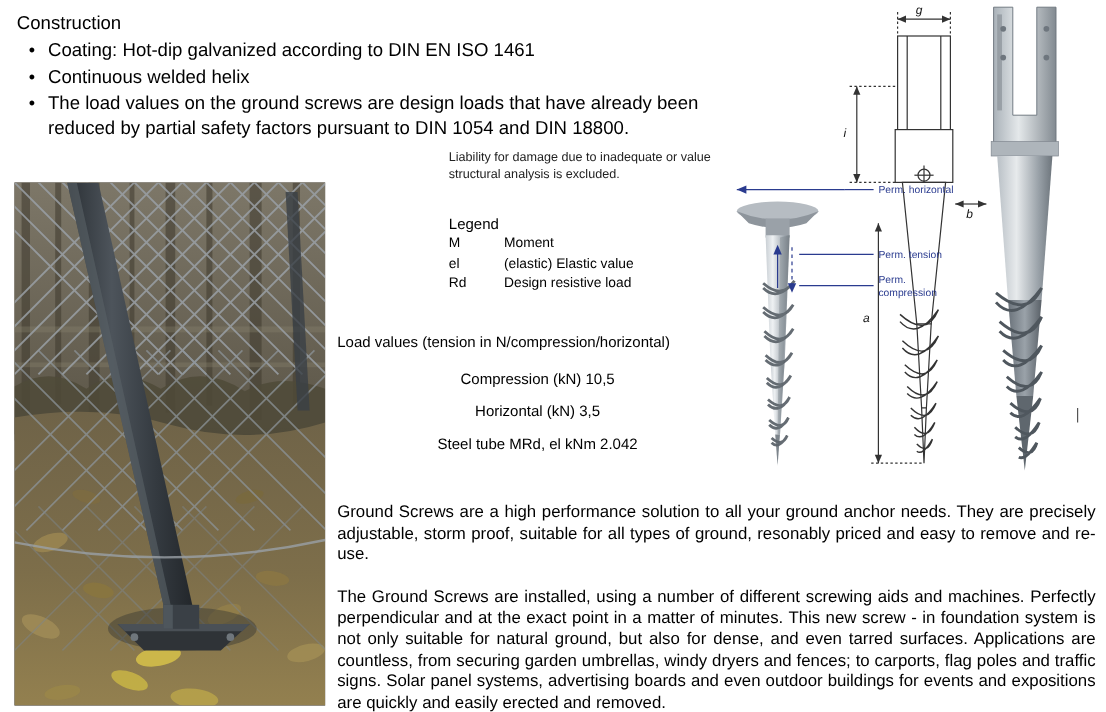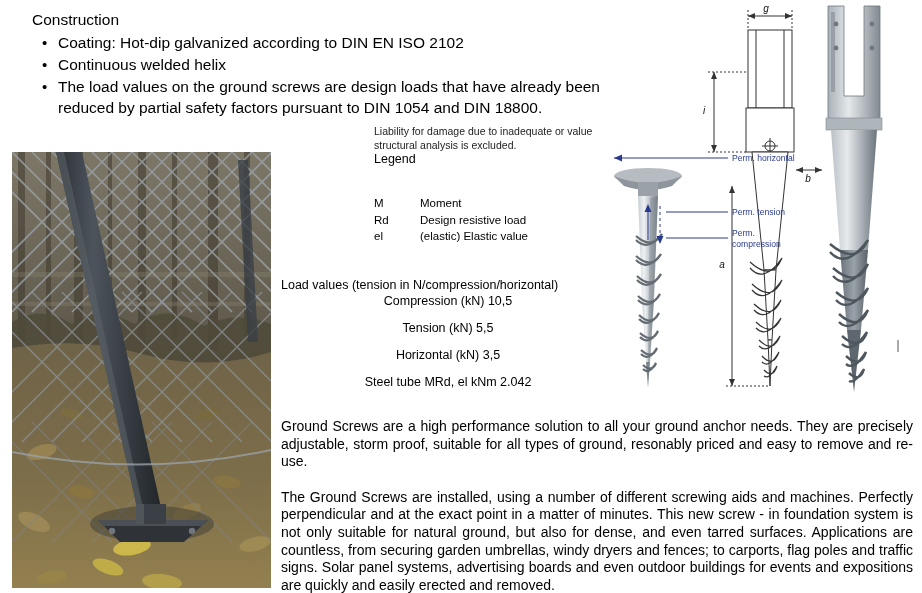--- a/index.html
+++ b/index.html
@@ -15,21 +15,20 @@
     font-family: "Liberation Sans", sans-serif;
     color: #000000;
   }
   .abs { position: absolute; }
 
   
   #construction-block {
     left: 14px;
     top: 10px;
     width: 600px;
-    margin-left: 18px;
   }
   #construction-title {
     font-size: 15.5px;
     line-height: 20px;
     margin-bottom: 2px;
   }
   .bullet-row {
     display: flex;
     align-items: flex-start;
     font-size: 15.5px;
@@ -65,41 +64,41 @@
     top: 124px;
     width: 256px;
     font-size: 10.5px;
     line-height: 14px;
     color: #222;
   }
 
   
   #legend-title {
     left: 374px;
-    top: 152px;
+    top: 180px;
     font-size: 12.5px;
   }
   #legend-table {
     left: 374px;
     top: 196px;
     font-size: 11.5px;
     line-height: 15.5px;
     border-collapse: collapse;
   }
   #legend-table td { padding: 0 0 1px 0; vertical-align: top; }
   #legend-table td.k { width: 46px; }
 
   
   #loadvalues {
     left: 281px;
     top: 278px;
     width: 320px;
     font-size: 12.5px;
   }
-  #loadvalues .lv-head { margin-bottom: 2px; }
+  #loadvalues .lv-head { margin-bottom: 17px; }
   #loadvalues .lv-row { margin: 0 0 13px 14px; text-align: center; }
 
   
   #bottom-text {
     left: 281px;
     top: 418px;
     width: 632px;
     font-size: 14px;
     line-height: 17.6px;
     text-align: justify;
@@ -129,21 +128,21 @@
   }
 </style>
 </head>
 <body>
 
 <div class="abs" id="construction-block">
   <div id="construction-title">Construction</div>
 
   <div class="bullet-row">
     <div class="bullet-dot">•</div>
-    <div class="bullet-text">Coating: Hot-dip galvanized according to DIN EN ISO 2102</div>
+    <div class="bullet-text">Coating: Hot-dip galvanized according to DIN EN ISO 1461</div>
   </div>
 
   <div class="bullet-row">
     <div class="bullet-dot">•</div>
     <div class="bullet-text">Continuous welded helix</div>
   </div>
 
   <div class="bullet-row">
     <div class="bullet-dot">•</div>
     <div class="bullet-text">The load values on the ground screws are design loads that have already been reduced by partial safety factors pursuant to DIN 1054 and DIN 18800.</div>
@@ -295,34 +294,33 @@
 <div class="abs" id="liability">Liability for damage due to inadequate or value structural analysis is excluded.</div>
 
 <div class="abs" id="legend-title">Legend</div>
 <table class="abs" id="legend-table">
   <tbody>
       <tr>
     <td class="k">M</td>
     <td>Moment</td>
   </tr>
   <tr>
+    <td class="k">el</td>
+    <td>(elastic) Elastic value</td>
+  </tr>
+  <tr>
     <td class="k">Rd</td>
     <td>Design resistive load</td>
   </tr>
-  <tr>
-    <td class="k">el</td>
-    <td>(elastic) Elastic value</td>
-  </tr>
 </tbody>
   </table>
 
 <div class="abs" id="loadvalues">
   <div class="lv-head">Load values (tension in N/compression/horizontal)</div>
   <div class="lv-row">Compression (kN) 10,5</div>
-  <div class="lv-row">Tension (kN) 5,5</div>
   <div class="lv-row">Horizontal (kN)  3,5</div>
   <div class="lv-row">Steel tube MRd, el kNm  2.042</div>
 </div>
 
 <div class="abs" id="bottom-text">
   <p>Ground Screws are a high performance solution to all your ground anchor needs. They are precisely adjustable, storm proof, suitable for all types of ground, resonably priced and easy to remove and re-use.</p>
   <p>The Ground Screws are installed, using a number of different screwing aids and machines. Perfectly perpendicular and at the exact point in a matter of minutes. This new screw - in foundation system is not only suitable for natural ground, but also for dense, and even tarred surfaces. Applications are countless, from securing garden umbrellas, windy dryers and fences; to carports, flag poles and traffic signs. Solar panel systems, advertising boards and even outdoor buildings for events and expositions are quickly and easily erected and removed.</p>
 </div>
 
 <div class="abs" id="drawing">

